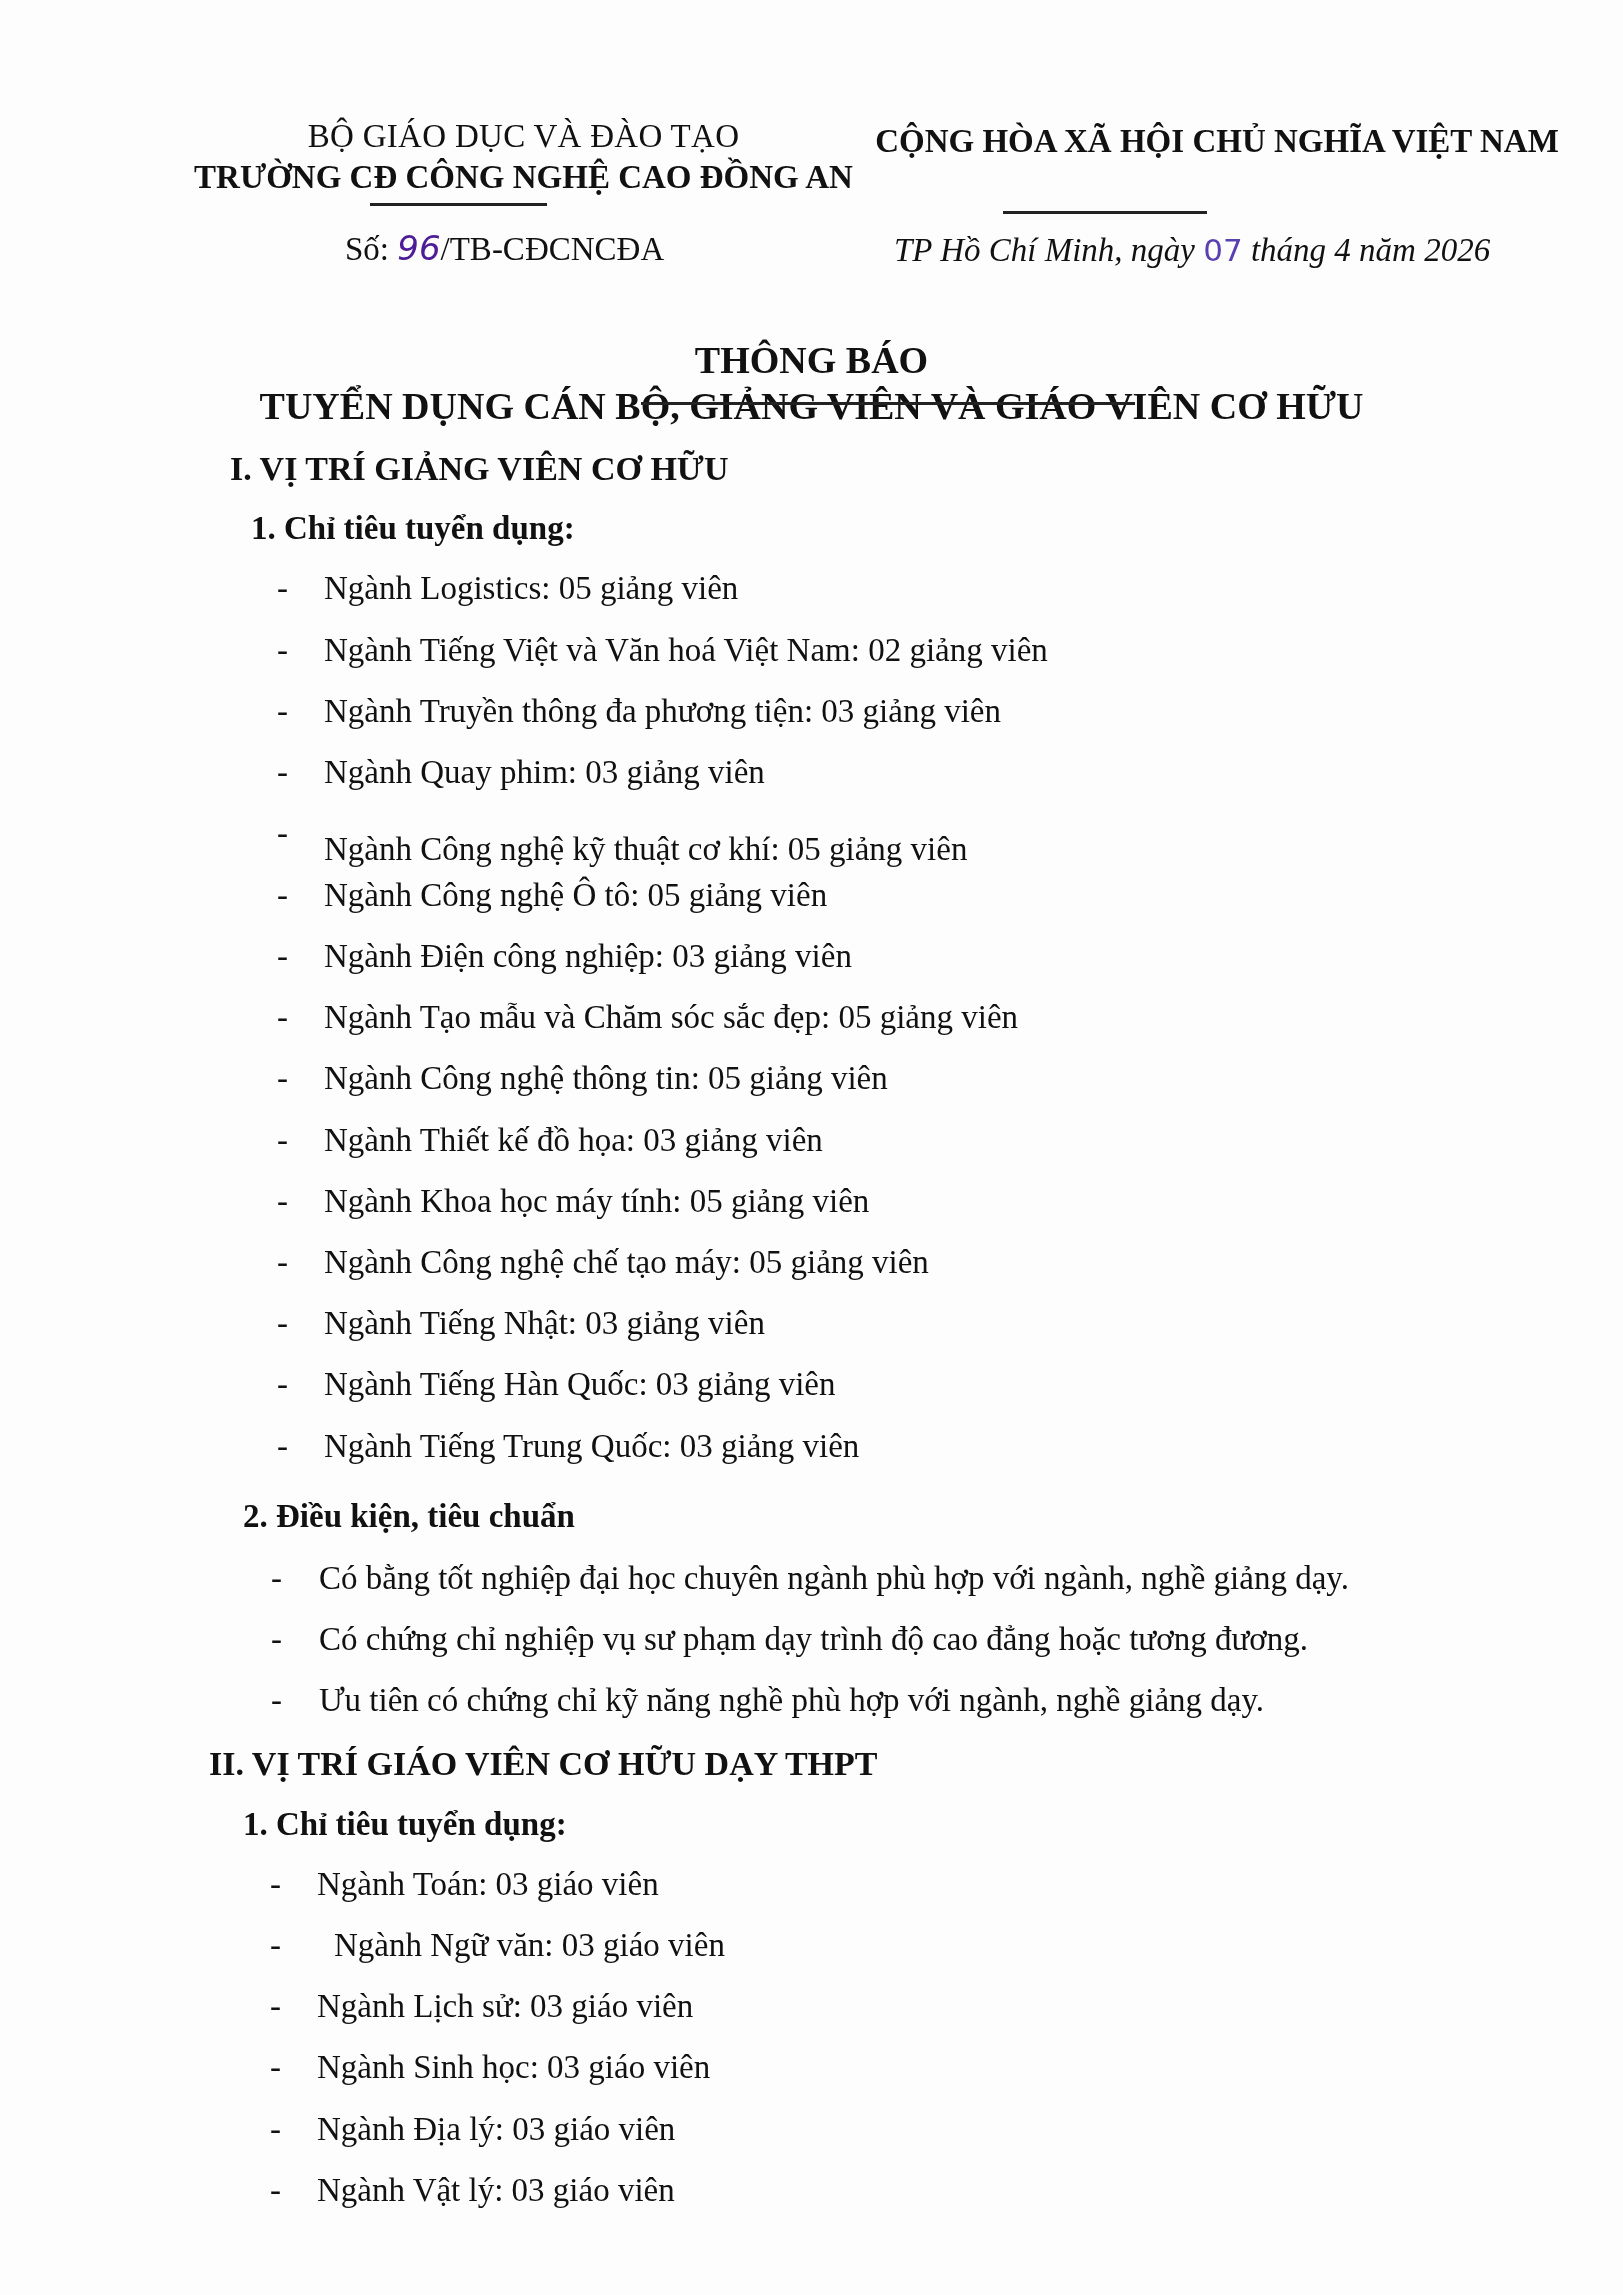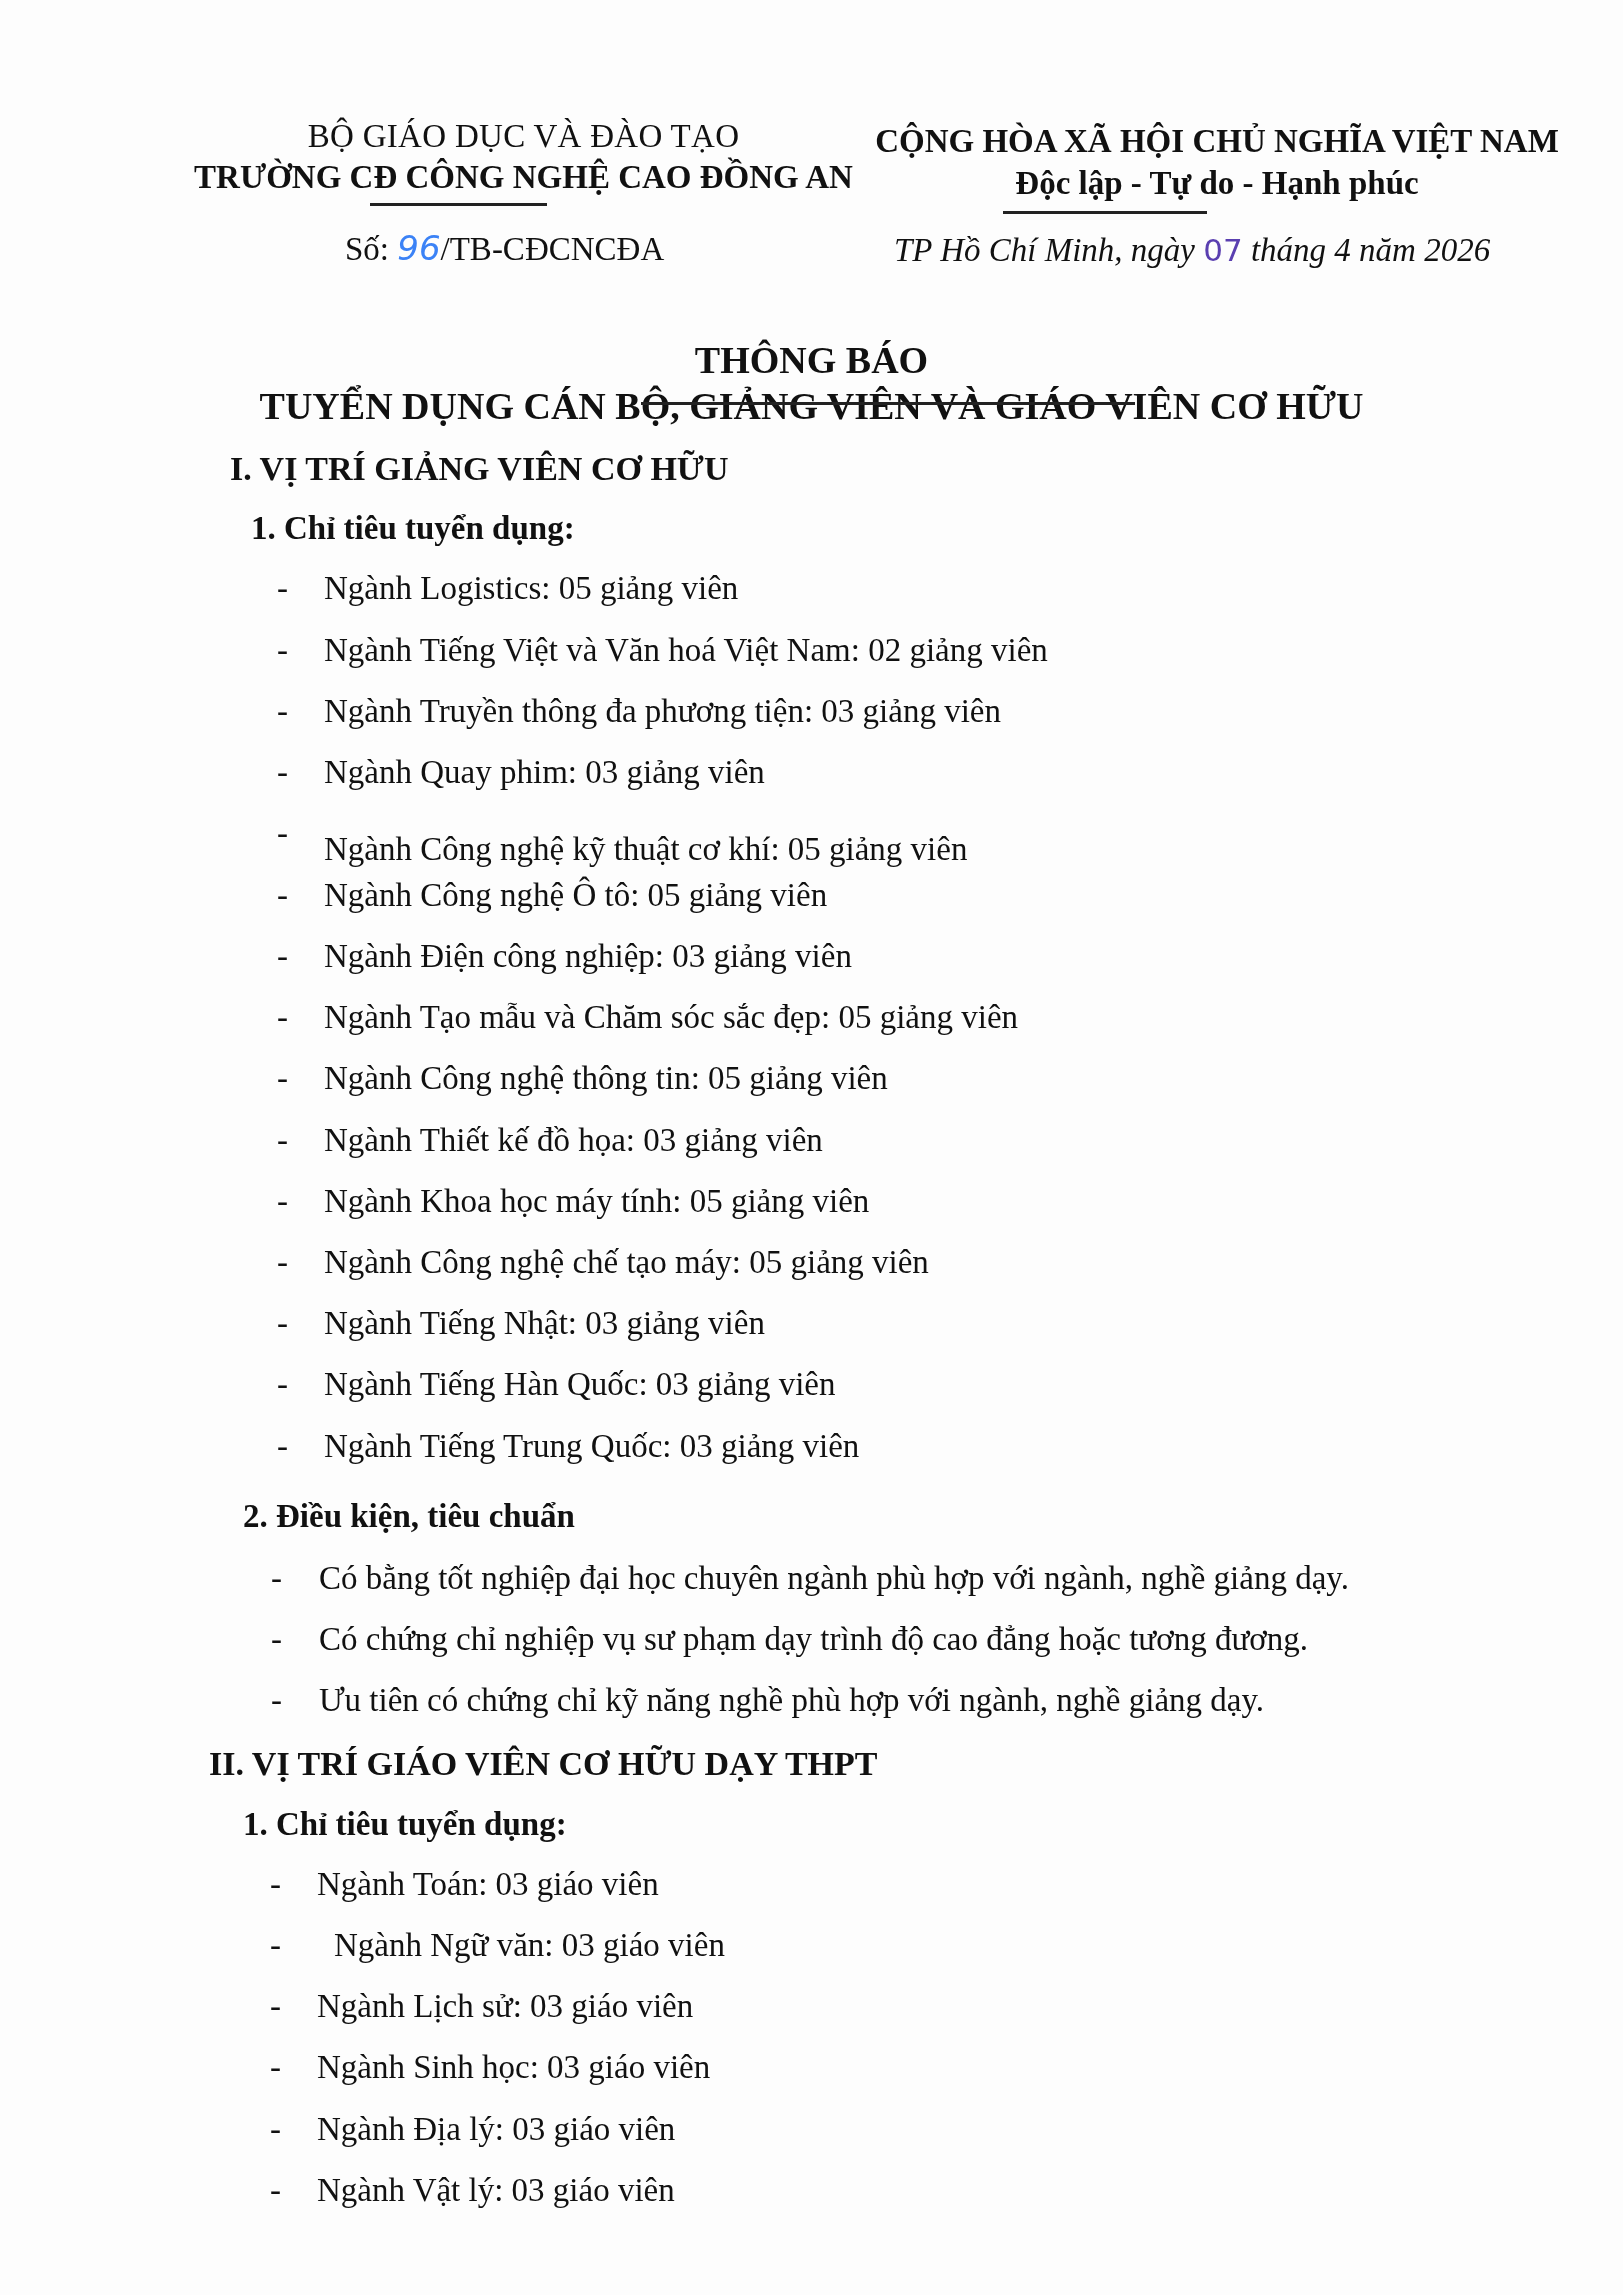--- a/index.html
+++ b/index.html
@@ -9,21 +9,21 @@
   }
   .abs { position:absolute; white-space:nowrap; }
   .hdr-left { left:118px; width:811px; top:116px; text-align:center; }
   .hdr-right { left:844px; width:746px; top:121px; text-align:center; }
   .ministry { font-size:33px; line-height:41px; letter-spacing:0.3px; }
   .school { font-size:33px; line-height:41px; font-weight:bold; }
   .nation { font-size:33px; line-height:41px; font-weight:bold; }
   .motto { font-size:33px; line-height:43px; font-weight:bold; }
   .rule { position:absolute; height:2.6px; background:#222; }
   .docnum { font-size:33px; }
-  .docnum .hand { color:#3b82f6; font-family:"DejaVu Sans", sans-serif; font-style:italic; font-size:34px; }
+  .docnum .hand { color:#4c1d95; font-family:"DejaVu Sans", sans-serif; font-style:italic; font-size:34px; }
   .date { font-size:33px; font-style:italic; }
   .date .hand { color:#5a3fb0; font-family:"DejaVu Sans", sans-serif; font-style:normal; font-size:31px; }
   .title { left:0; width:1623px; text-align:center; font-weight:bold; font-size:38px;margin-top:31px; }
   .sec { font-weight:bold; font-size:34px; }
   .sub { font-weight:bold; font-size:33px; }
   .item { font-size:33px; }
   .dash { position:absolute; font-size:33px; }
 </style>
 </head>
 <body>
@@ -33,21 +33,20 @@
   <div class="school">TRƯỜNG CĐ CÔNG NGHỆ CAO ĐỒNG AN</div>
 </div>
 <div class="rule" style="left:370px; top:203px; width:177px;"></div>
 <div class="abs docnum" style="left:345px; top:228px;">
   <span>Số:</span>
   <span class="hand">96</span><span>/TB-CĐCNCĐA</span>
 </div>
 
 <div class="abs hdr-right">
   <div class="nation">CỘNG HÒA XÃ HỘI CHỦ NGHĨA VIỆT NAM</div>
-  <div class="motto">Độc lập - Tự do - Hạnh phúc</div>
 </div>
 <div class="rule" style="left:1003px; top:211px; width:204px;"></div>
 <div class="abs date" style="left:894px; top:232px;">
   <span>TP Hồ Chí Minh, ngày</span>
   <span class="hand">07</span>
   <span>tháng 4 năm 2026</span>
 </div>
 
 <div class="abs title" style="top:307px;">THÔNG BÁO</div>
 <div class="abs title" style="top:353px;">TUYỂN DỤNG CÁN BỘ, GIẢNG VIÊN VÀ GIÁO VIÊN CƠ HỮU</div>

